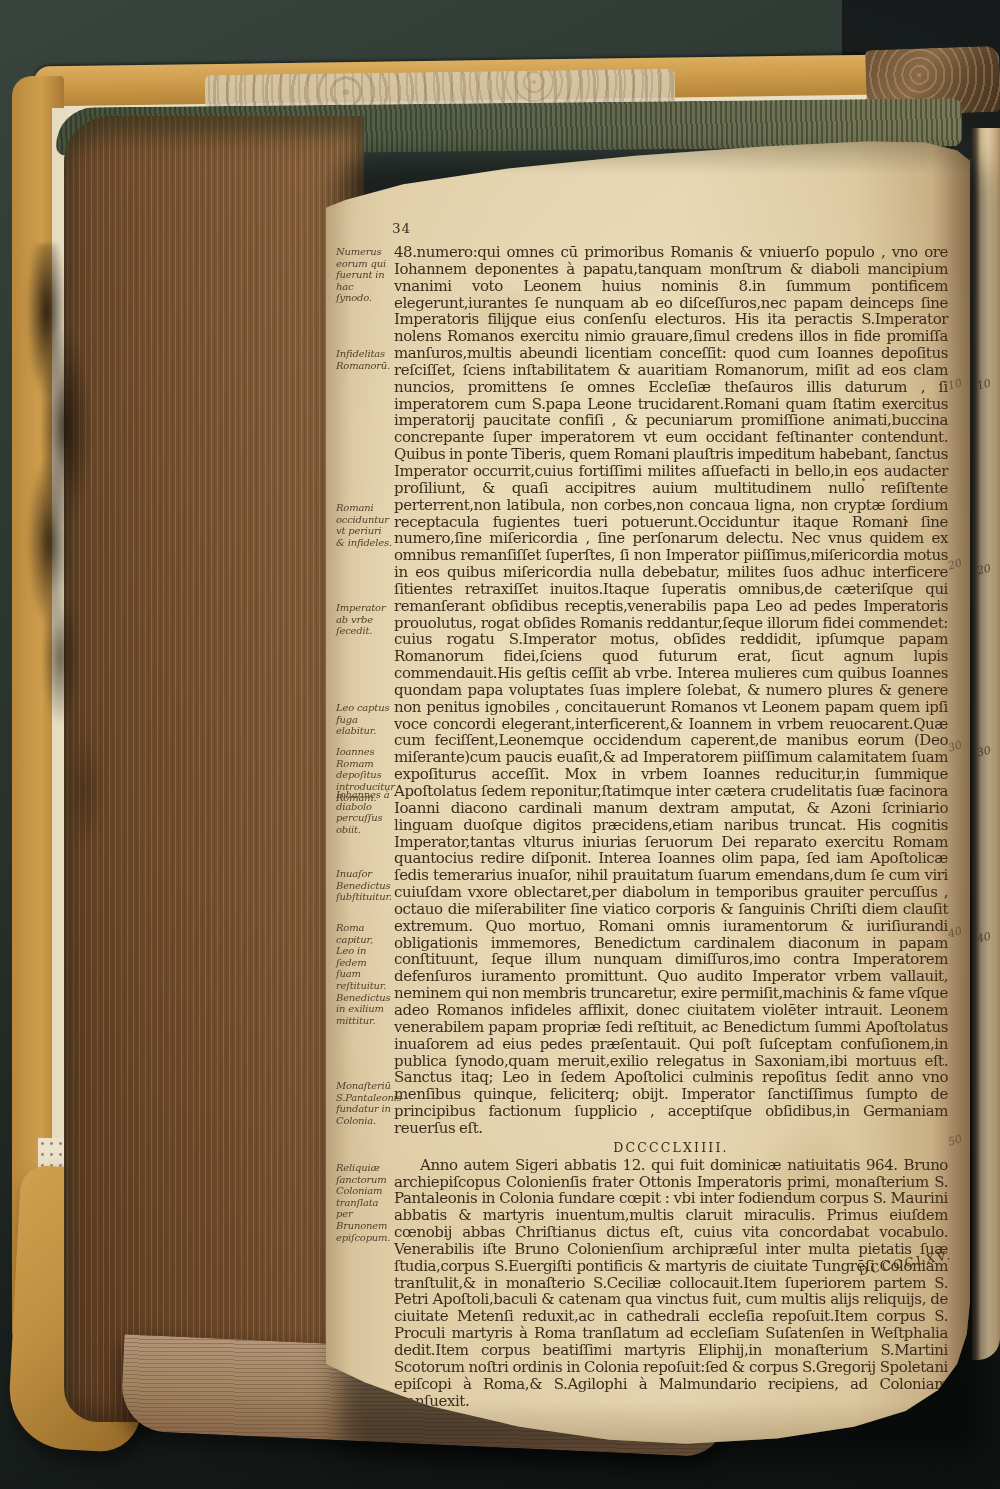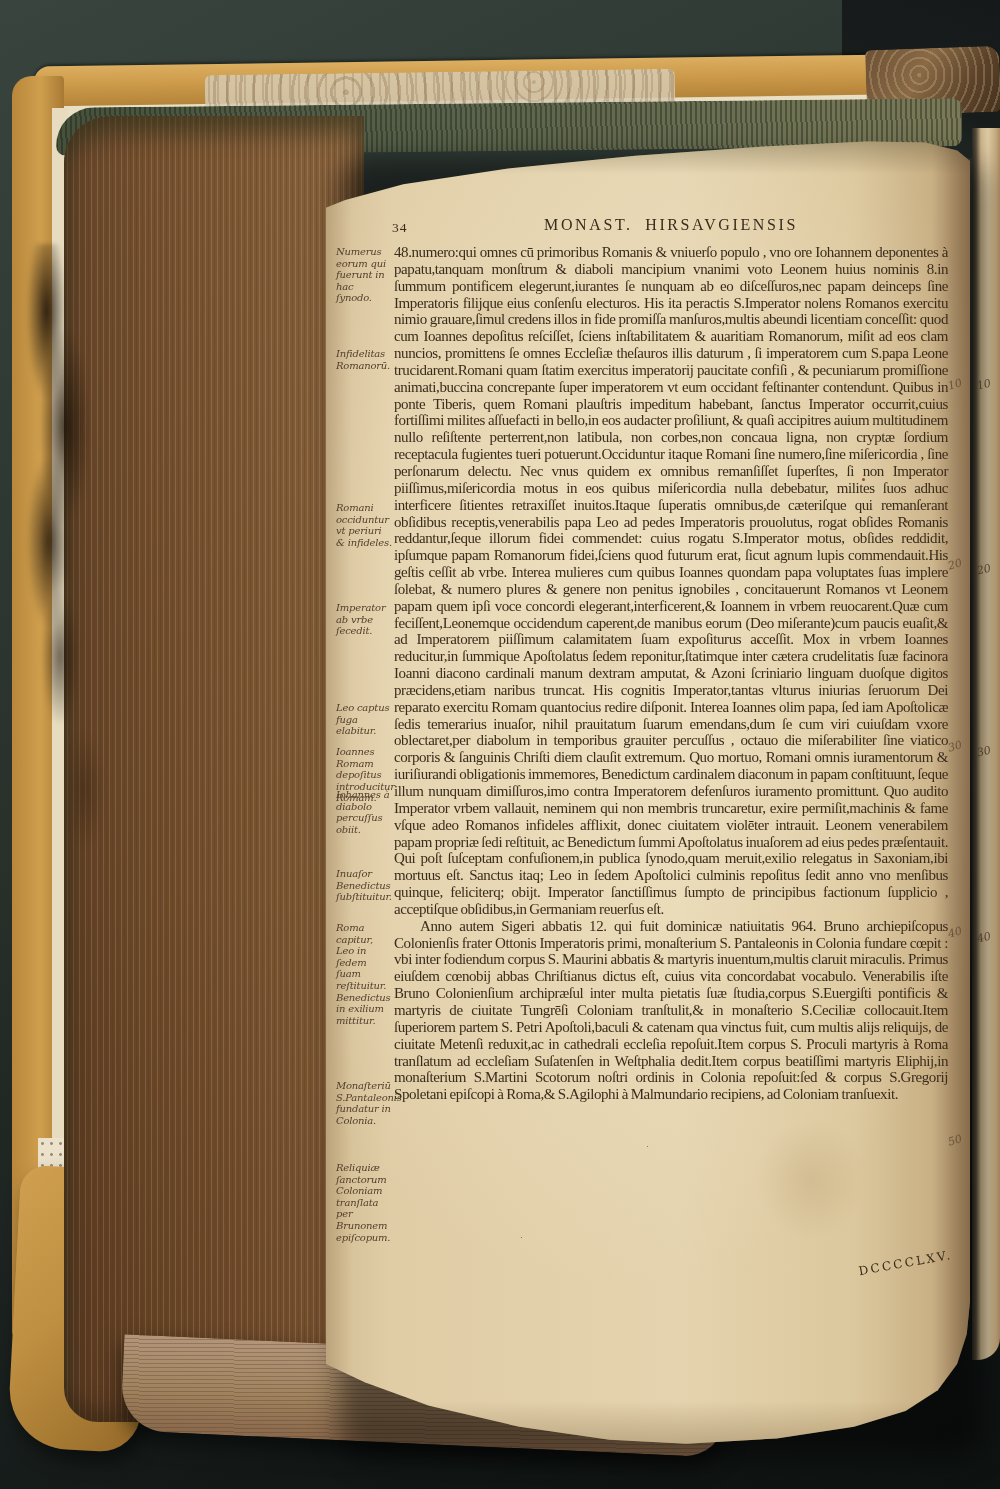--- a/index.html
+++ b/index.html
@@ -94,21 +94,21 @@
   .page .shade-right{position:absolute;right:0;top:0;width:38px;height:100%;
     background:linear-gradient(90deg,transparent,rgba(74,50,28,.42));}
   .foxing{position:absolute;border-radius:50%;}
   .fox1{left:210px;top:450px;width:130px;height:110px;background:radial-gradient(closest-side,rgba(150,110,60,.14),transparent);}
   .fox2{left:430px;top:980px;width:110px;height:120px;background:radial-gradient(closest-side,rgba(150,110,60,.16),transparent);}
   .fox3{left:130px;top:140px;width:90px;height:70px;background:radial-gradient(closest-side,rgba(150,110,60,.12),transparent);}
   .specks{position:absolute;left:536px;top:338px;width:3px;height:3px;border-radius:50%;background:#8d4b2c;
     box-shadow:43px 42px 0 0 #96522f, -105px 162px 0 0 #8d4b2c, -342px 758px 0 -1px #8d4b2c,
       -96px -98px 0 -1px #96522f, -216px 667px 0 -1px #8d4b2c, 14px 300px 0 -1px #96522f;}
   
-  .ink{color:#3a2c1c;font-family:Liberation Serif, serif;}
+  .ink{color:#3a2c1c;}
   .page-header-num{position:absolute;left:66px;top:80px;font-size:13.5px;letter-spacing:1px;}
   .running-title{position:absolute;left:68px;top:76px;width:554px;text-align:center;
     font-size:16px;letter-spacing:2.6px;word-spacing:6px;}
   .margin-notes{position:absolute;left:10px;top:0;width:56px;}
   .mnote{position:absolute;left:0;width:56px;font-style:italic;font-size:10px;line-height:11.6px;
     color:#53402c;letter-spacing:-0.2px;}
   .body-col{position:absolute;left:68px;top:104px;width:554px;text-align:justify;}
   .body-col p{margin:0;font-size:15px;line-height:16.85px;letter-spacing:-0.42px;word-spacing:-0.6px;}
   .body-col p.indented{text-indent:26px;}
   .year-head{margin:3px 0 2px 0;text-align:center;font-size:12.5px;letter-spacing:2.2px;}
@@ -150,38 +150,38 @@
     <div class="shade-top"></div>
     <div class="shade-bottom"></div>
     <div class="shade-left"></div>
     <div class="shade-right"></div>
     <div class="foxing fox1"></div>
     <div class="foxing fox2"></div>
     <div class="foxing fox3"></div>
     <div class="specks"></div>
 
     <div class="page-header-num ink">34</div>
-    <div class="running-title ink">MONAST. HIRSAVGIENSIS</div>
 
     <div class="margin-notes">
       <div class="mnote" style="top:106px">Numerus eorum qui fuerunt in hac ſynodo.</div>
       <div class="mnote" style="top:208px">Infidelitas Romanorū.</div>
       <div class="mnote" style="top:362px">Romani occiduntur vt periuri &amp; infideles.</div>
       <div class="mnote" style="top:462px">Imperator ab vrbe ſecedit.</div>
       <div class="mnote" style="top:562px">Leo captus fuga elabitur.</div>
       <div class="mnote" style="top:606px">Ioannes Romam depoſitus introducitur Romam.</div>
       <div class="mnote" style="top:649px">Iohannes à diabolo percuſſus obiit.</div>
       <div class="mnote" style="top:728px">Inuaſor Benedictus ſubſtituitur.</div>
       <div class="mnote" style="top:782px">Roma capitur, Leo in ſedem ſuam reſtituitur. Benedictus in exilium mittitur.</div>
       <div class="mnote" style="top:940px">Monaſteriū S.Pantaleonis fundatur in Colonia.</div>
       <div class="mnote" style="top:1022px">Reliquiæ ſanctorum Coloniam tranſlata per Brunonem epiſcopum.</div>
     </div>
 
     <div class="body-col ink">
       <p>48.numero:qui omnes cū primoribus Romanis &amp; vniuerſo populo , vno ore Iohannem deponentes à papatu,tanquam monſtrum &amp; diaboli mancipium vnanimi voto Leonem huius nominis 8.in ſummum pontificem elegerunt,iurantes ſe nunquam ab eo diſceſſuros,nec papam deinceps ſine Imperatoris filijque eius conſenſu electuros. His ita peractis S.Imperator nolens Romanos exercitu nimio grauare,ſimul credens illos in fide promiſſa manſuros,multis abeundi licentiam conceſſit: quod cum Ioannes depoſitus reſciſſet, ſciens inſtabilitatem &amp; auaritiam Romanorum, miſit ad eos clam nuncios, promittens ſe omnes Eccleſiæ theſauros illis daturum , ſi imperatorem cum S.papa Leone trucidarent.Romani quam ſtatim exercitus imperatorij paucitate confiſi , &amp; pecuniarum promiſſione animati,buccina concrepante ſuper imperatorem vt eum occidant feſtinanter contendunt. Quibus in ponte Tiberis, quem Romani plauſtris impeditum habebant, ſanctus Imperator occurrit,cuius fortiſſimi milites aſſuefacti in bello,in eos audacter proſiliunt, &amp; quaſi accipitres auium multitudinem nullo reſiſtente perterrent,non latibula, non corbes,non concaua ligna, non cryptæ ſordium receptacula fugientes tueri potuerunt.Occiduntur itaque Romani ſine numero,ſine miſericordia , ſine perſonarum delectu. Nec vnus quidem ex omnibus remanſiſſet ſuperſtes, ſi non Imperator piiſſimus,miſericordia motus in eos quibus miſericordia nulla debebatur, milites ſuos adhuc interficere ſitientes retraxiſſet inuitos.Itaque ſuperatis omnibus,de cæteriſque qui remanſerant obſidibus receptis,venerabilis papa Leo ad pedes Imperatoris prouolutus, rogat obſides Romanis reddantur,ſeque illorum fidei commendet: cuius rogatu S.Imperator motus, obſides reddidit, ipſumque papam Romanorum fidei,ſciens quod futurum erat, ſicut agnum lupis commendauit.His geſtis ceſſit ab vrbe. Interea mulieres cum quibus Ioannes quondam papa voluptates ſuas implere ſolebat, &amp; numero plures &amp; genere non penitus ignobiles , concitauerunt Romanos vt Leonem papam quem ipſi voce concordi elegerant,interficerent,&amp; Ioannem in vrbem reuocarent.Quæ cum feciſſent,Leonemque occidendum caperent,de manibus eorum (Deo miſerante)cum paucis euaſit,&amp; ad Imperatorem piiſſimum calamitatem ſuam expoſiturus acceſſit. Mox in vrbem Ioannes reducitur,in ſummique Apoſtolatus ſedem reponitur,ſtatimque inter cætera crudelitatis ſuæ facinora Ioanni diacono cardinali manum dextram amputat, &amp; Azoni ſcriniario linguam duoſque digitos præcidens,etiam naribus truncat. His cognitis Imperator,tantas vlturus iniurias ſeruorum Dei reparato exercitu Romam quantocius redire diſponit. Interea Ioannes olim papa, ſed iam Apoſtolicæ ſedis temerarius inuaſor, nihil prauitatum ſuarum emendans,dum ſe cum viri cuiuſdam vxore oblectaret,per diabolum in temporibus grauiter percuſſus , octauo die miſerabiliter ſine viatico corporis &amp; ſanguinis Chriſti diem clauſit extremum. Quo mortuo, Romani omnis iuramentorum &amp; iuriſiurandi obligationis immemores, Benedictum cardinalem diaconum in papam conſtituunt, ſeque illum nunquam dimiſſuros,imo contra Imperatorem defenſuros iuramento promittunt. Quo audito Imperator vrbem vallauit, neminem qui non membris truncaretur, exire permiſit,machinis &amp; fame vſque adeo Romanos infideles afflixit, donec ciuitatem violēter intrauit. Leonem venerabilem papam propriæ ſedi reſtituit, ac Benedictum ſummi Apoſtolatus inuaſorem ad eius pedes præſentauit. Qui poſt ſuſceptam confuſionem,in publica ſynodo,quam meruit,exilio relegatus in Saxoniam,ibi mortuus eſt. Sanctus itaq; Leo in ſedem Apoſtolici culminis repoſitus ſedit anno vno menſibus quinque, feliciterq; obijt. Imperator ſanctiſſimus ſumpto de principibus factionum ſupplicio , acceptiſque obſidibus,in Germaniam reuerſus eſt.</p>
+      <div class="year-head">DCCCCLXIIII.</div>
       <p class="indented">Anno autem Sigeri abbatis 12. qui fuit dominicæ natiuitatis 964. Bruno archiepiſcopus Colonienſis frater Ottonis Imperatoris primi, monaſterium S. Pantaleonis in Colonia fundare cœpit : vbi inter fodiendum corpus S. Maurini abbatis &amp; martyris inuentum,multis claruit miraculis. Primus eiuſdem cœnobij abbas Chriſtianus dictus eſt, cuius vita concordabat vocabulo. Venerabilis iſte Bruno Colonienſium archipræſul inter multa pietatis ſuæ ſtudia,corpus S.Euergiſti pontificis &amp; martyris de ciuitate Tungrēſi Coloniam tranſtulit,&amp; in monaſterio S.Ceciliæ collocauit.Item ſuperiorem partem S. Petri Apoſtoli,baculi &amp; catenam qua vinctus fuit, cum multis alijs reliquijs, de ciuitate Metenſi reduxit,ac in cathedrali eccleſia repoſuit.Item corpus S. Proculi martyris à Roma tranſlatum ad eccleſiam Suſatenſen in Weſtphalia dedit.Item corpus beatiſſimi martyris Eliphij,in monaſterium S.Martini Scotorum noſtri ordinis in Colonia repoſuit:ſed &amp; corpus S.Gregorij Spoletani epiſcopi à Roma,&amp; S.Agilophi à Malmundario recipiens, ad Coloniam tranſuexit.</p>
     </div>
 
     <span class="lnum" style="top:238px">10</span>
     <span class="lnum" style="top:418px">20</span>
     <span class="lnum" style="top:600px">30</span>
     <span class="lnum" style="top:786px">40</span>
     <span class="lnum" style="top:994px">50</span>
 
     <div class="year-marker">DCCCCLXV.</div>

